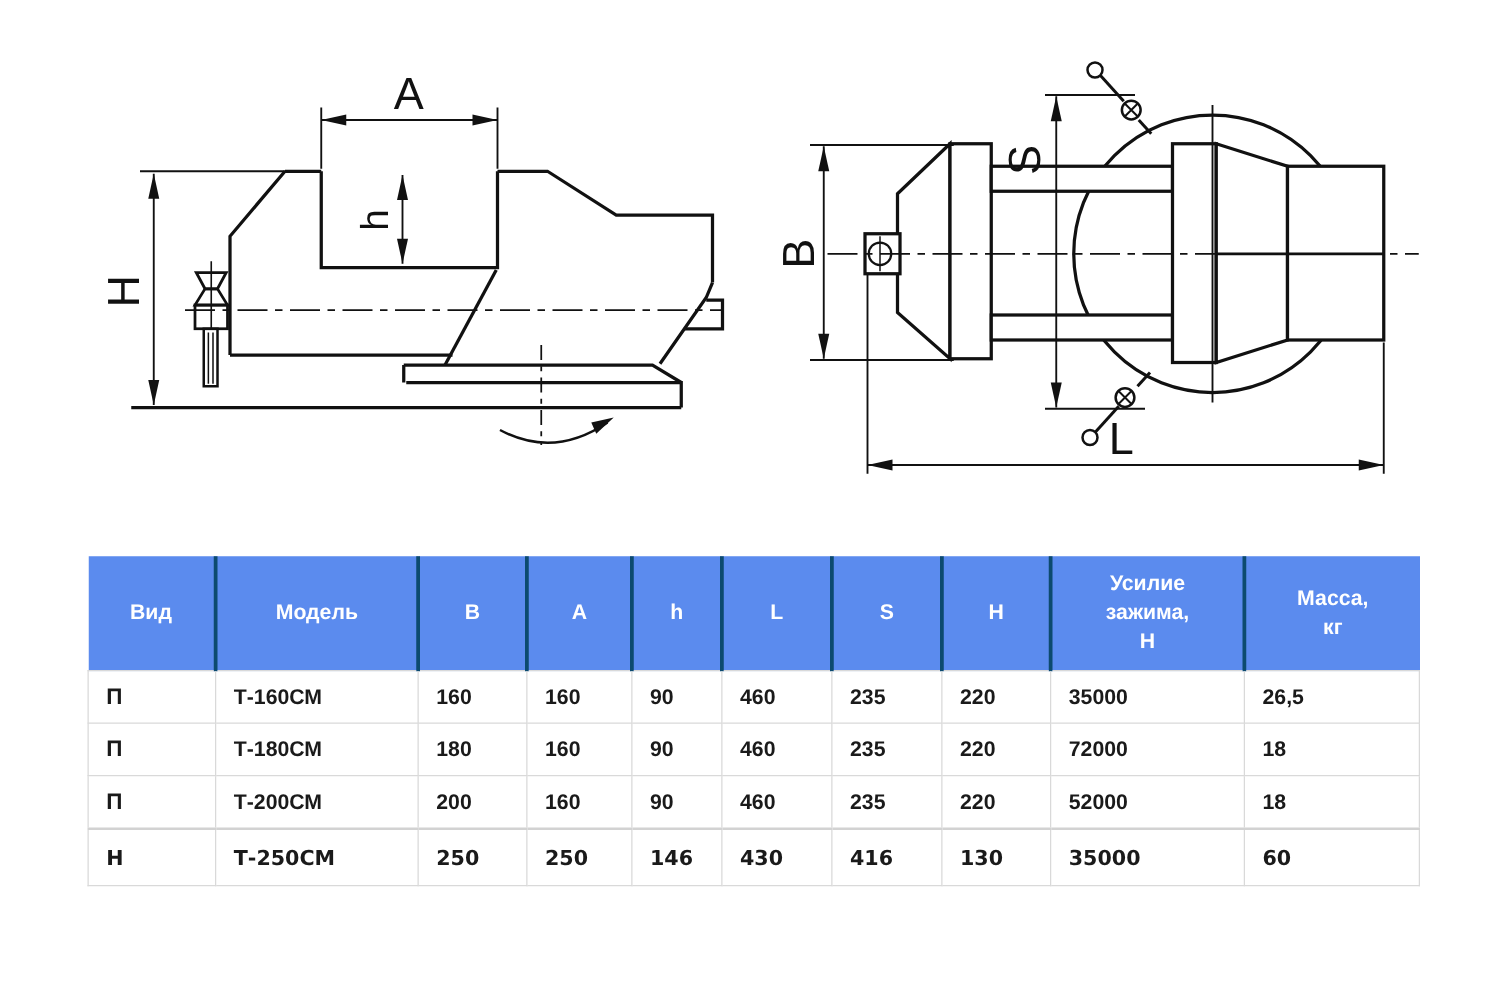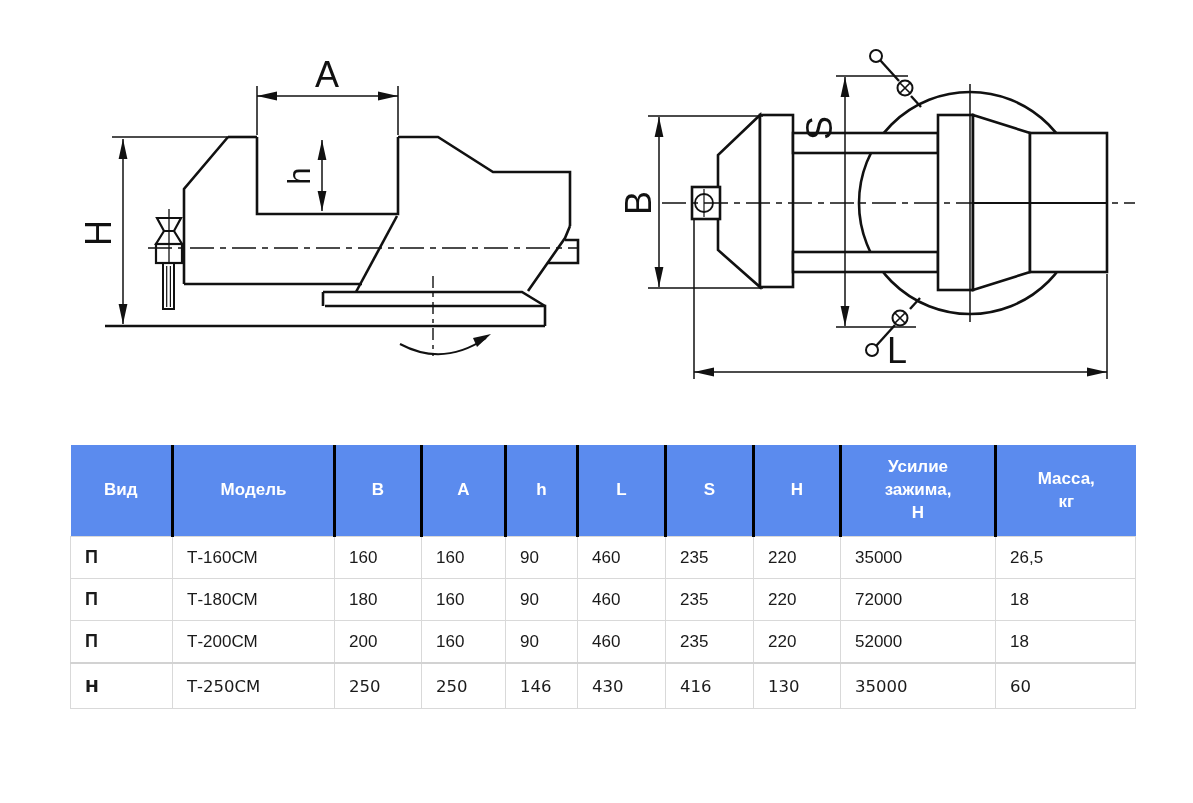--- a/index.html
+++ b/index.html
@@ -4,25 +4,25 @@
 <style>
   html,body{margin:0;padding:0;background:#ffffff;width:1193px;height:803px;
     font-family:"Liberation Sans",sans-serif;-webkit-font-smoothing:antialiased;}
   .sheet{position:relative;width:1193px;height:803px;background:#fff;overflow:hidden;}
   .drawing{position:absolute;left:0;top:0;}
   svg text{font-family:"Liberation Sans","DejaVu Sans",sans-serif;fill:#111;}
 
   table.spec{position:absolute;left:70px;top:445px;border-collapse:collapse;
     table-layout:fixed;width:1065px;font-size:17px;color:#1a1a1a;}
   table.spec th{background:#5b8bee;color:#ffffff;font-weight:bold;text-align:center;
-    vertical-align:middle;height:91px;border-right:3px solid #000000;
+    vertical-align:middle;height:91px;border-right:3px solid #0c4a6e;
     white-space:pre-line;line-height:1.35;padding:0 4px;}
   table.spec th:last-child{border-right:none;margin-top:20px;}
   table.spec td{border:1px solid #d9d9d9;text-align:left;padding:0 0 0 14px;
-    height:41px;vertical-align:middle;background:#fff;}
+    height:41px;vertical-align:middle;background:#fff;font-weight:bold;}
   table.spec tr.r3 td{height:44px;border-top:2px solid #d2d2d2;
     font-family:"DejaVu Sans",sans-serif;font-size:16.5px;}
   table.spec td.kind{font-weight:bold;font-size:18px;}
 </style>
 </head>
 <body>
 
 <div class="sheet">
 
   <svg class="drawing" width="1193" height="440" viewBox="0 0 1193 440">

